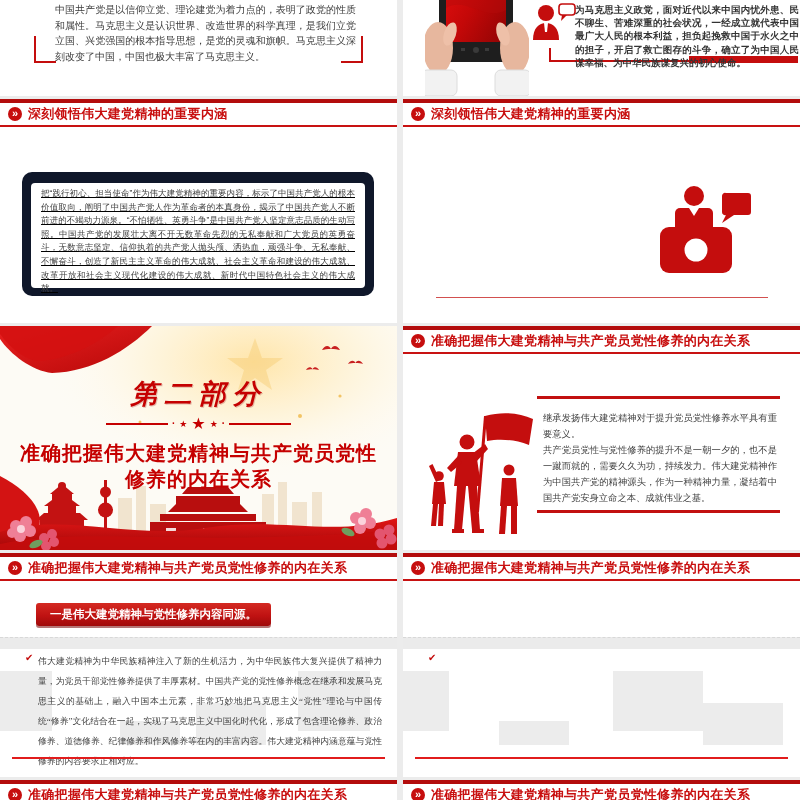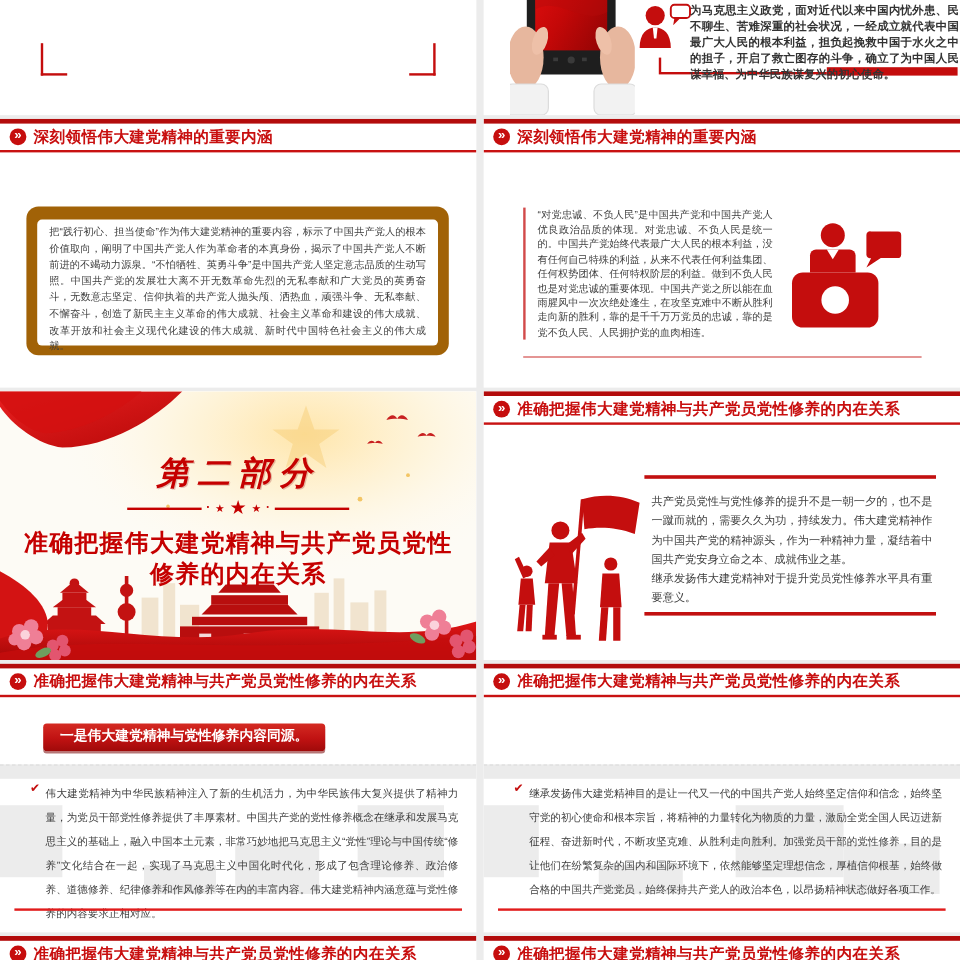--- a/index.html
+++ b/index.html
@@ -27,22 +27,22 @@
   .br{left:341px;top:164px;border-right:2.5px solid #c40d0d;border-bottom:2.5px solid #c40d0d;}
 
   
   .s2-text{position:absolute;left:172px;top:131px;width:224px;font-size:9.5px;line-height:13.2px;
            color:#333;font-weight:700;text-align:justify;}
   .s2-vline{position:absolute;left:146px;top:176px;width:2px;height:12px;background:#c40d0d;}
   .s2-hline{position:absolute;left:146px;top:188px;width:140px;height:1.5px;background:#c40d0d;}
   .s2-bar{position:absolute;left:286px;top:184px;width:109px;height:7px;background:#c40d0d;}
 
   
-  .s3-card{position:absolute;left:22px;top:73px;width:352px;height:124px;background:#a16207;border-radius:10px;
-           padding:11px 9px 8px 9px;}
+  .s3-card{position:absolute;left:22px;top:73px;width:352px;height:124px;background:#0f172a;border-radius:10px;
+           padding:11px 9px 8px 9px;text-decoration:underline;}
   .s3-inner{width:100%;height:100%;background:#fff;border-radius:4px;padding:4px 10px;
             font-size:8.5px;line-height:13.6px;}
 
   
   .s4-text{position:absolute;left:33px;top:74px;width:208px;border-left:2px solid #d24a4a;padding-left:10px;
            font-size:8.5px;line-height:12.2px;}
   .s4-bline{position:absolute;left:33px;top:198px;width:332px;height:1px;background:#d2504f;}
   .s4-icon{position:absolute;left:253px;top:86px;}
 
   
@@ -52,40 +52,41 @@
   .s6-figs{position:absolute;left:24px;top:86px;}
 
   
   .banner{position:absolute;left:36px;top:50px;height:23px;border-radius:3px;color:#fff;font-weight:bold;
           font-size:11.5px;line-height:23px;padding:0 14px;white-space:nowrap;
           background:linear-gradient(180deg,#d42a22 0%,#c01212 55%,#9f0a0a 100%);
           box-shadow:0 2px 0 rgba(120,6,6,.55);}
   .wm{position:absolute;background:#e2e2e2;opacity:.65;}
   .wm-band{position:absolute;left:0;top:84px;width:100%;height:12px;background:#e7e7e7;border-top:1px dashed #cfcfcf;opacity:.8;}
   .check{position:absolute;left:25px;top:99px;color:#c40d0d;font-size:10px;font-weight:bold;}
-  .r4-body{position:absolute;left:38px;top:98px;width:344px;font-size:8.8px;line-height:20px;text-align:justify;color:#3e3e3e;}
+  .r4-body{position:absolute;left:38px;top:98px;width:344px;font-size:8.8px;line-height:20px;text-align:justify;color:#3e3e3e;font-family:Liberation Serif, serif;}
   .r4-line{position:absolute;left:12px;top:204px;width:373px;height:2px;background:#e11c1c;}
 
   
   .dv-part{position:absolute;left:0;top:50px;width:100%;text-align:center;color:#c50000;font-size:27px;
            font-weight:bold;letter-spacing:7px;text-shadow:1px 1px 0 rgba(150,20,20,.25);font-style:italic;}
   .dv-stars{position:absolute;left:0;top:90px;width:100%;display:flex;align-items:center;justify-content:center;gap:4px;color:#c50000;}
   .dv-line{width:62px;height:1.5px;background:#c50000;}
   .dv-dot{font-size:10px;font-weight:bold;line-height:10px;}
   .st-s{font-size:9px;line-height:12px;} .st-b{font-size:16px;line-height:16px;}
   .dv-title{position:absolute;left:10px;top:114px;width:377px;text-align:center;color:#c50000;font-size:20px;
             font-weight:bold;line-height:26px;letter-spacing:1px;}
   .dv-art{position:absolute;left:0;top:0;}
 </style>
 </head>
 <body>
 
 <div class="canvas">
 
   <div class="slide col-l r1">
+    <div class="s1-text">中国共产党是以信仰立党、理论建党为着力点的，表明了政党的性质和属性。马克思主义是认识世界、改造世界的科学真理，是我们立党立国、兴党强国的根本指导思想，是党的灵魂和旗帜。马克思主义深刻改变了中国，中国也极大丰富了马克思主义。</div>
     <div class="bracket bl"></div>
     <div class="bracket br"></div>
   </div>
 
   <div class="slide col-r r1">
     <svg class="dv-art" style="left:22px;top:58px" width="104" height="166" viewBox="0 0 104 166">
       <defs>
         <linearGradient id="scr" x1="0" y1="0" x2="1" y2="1">
           <stop offset="0" stop-color="#ef1212"></stop>
             <stop offset=".55" stop-color="#c40808"></stop>
@@ -130,21 +131,20 @@
     </div>
   </div>
 
   <div class="slide col-r r2">
     <div class="tb"></div>
     <div class="hdr">
       <span class="chev">»</span>
       <span class="htitle">深刻领悟伟大建党精神的重要内涵</span>
     </div>
     <div class="hrule"></div>
-    <div class="s4-text body-text">“对党忠诚、不负人民”是中国共产党和中国共产党人优良政治品质的体现。对党忠诚、不负人民是统一的。中国共产党始终代表最广大人民的根本利益，没有任何自己特殊的利益，从来不代表任何利益集团、任何权势团体、任何特权阶层的利益。做到不负人民也是对党忠诚的重要体现。中国共产党之所以能在血雨腥风中一次次绝处逢生，在攻坚克难中不断从胜利走向新的胜利，靠的是千千万万党员的忠诚，靠的是党不负人民、人民拥护党的血肉相连。</div>
     <div class="s4-bline"></div>
     <svg class="s4-icon" width="100" height="102" viewBox="0 0 100 102">
       <circle cx="38" cy="11" r="10" fill="#c40d0d"></circle>
       <path d="M24,23 h28 a5,5 0 0 1 5,5 v14 h-38 v-14 a5,5 0 0 1 5,-5 z" fill="#c40d0d"></path>
       <polygon points="33,23 43,23 38,31" fill="#fff"></polygon>
       <rect x="4" y="42" width="72" height="46" rx="9" fill="#c40d0d"></rect>
       <circle cx="40" cy="65" r="11.5" fill="#fff"></circle>
       <path d="M66,8 h26 a3,3 0 0 1 3,3 v16 a3,3 0 0 1 -3,3 h-14 l-12,8 4,-8 a3,3 0 0 1 -4,-3 v-16 a3,3 0 0 1 4,-3 z" fill="#c40d0d"></path>
     </svg>
   </div>
@@ -288,22 +288,22 @@
         <polygon points="6,92 11,92 9,114 4,114"></polygon>
         <polygon points="12,92 17,92 16,114 11,114"></polygon>
         <circle cx="82" cy="58" r="5.5"></circle>
         <polygon points="75,66 89,66 91,94 73,94"></polygon>
         <polygon points="74,94 80,94 78,122 72,122"></polygon>
         <polygon points="84,94 90,94 90,122 84,122"></polygon>
       </g>
     </svg>
     <div class="s6-topline"></div>
     <div class="s6-text body-text">
+      <div>继承发扬伟大建党精神对于提升党员党性修养水平具有重要意义。</div>
       <div>共产党员党性与党性修养的提升不是一朝一夕的，也不是一蹴而就的，需要久久为功，持续发力。伟大建党精神作为中国共产党的精神源头，作为一种精神力量，凝结着中国共产党安身立命之本、成就伟业之基。</div>
-      <div>继承发扬伟大建党精神对于提升党员党性修养水平具有重要意义。</div>
     </div>
     <div class="s6-botline"></div>
   </div>
 
   <div class="slide col-l r4">
     <div class="tb"></div>
     <div class="hdr">
       <span class="chev">»</span>
       <span class="htitle">准确把握伟大建党精神与共产党员党性修养的内在关系</span>
     </div>
@@ -325,21 +325,20 @@
       <span class="chev">»</span>
       <span class="htitle">准确把握伟大建党精神与共产党员党性修养的内在关系</span>
     </div>
     <div class="hrule"></div>
     <div class="wm-band"></div>
     <div class="wm" style="left:0;top:118px;width:46px;height:60px"></div>
     <div class="wm" style="left:210px;top:118px;width:90px;height:60px"></div>
     <div class="wm" style="left:300px;top:150px;width:80px;height:42px"></div>
     <div class="wm" style="left:96px;top:168px;width:70px;height:24px"></div>
     <span class="check">✔</span>
-    <div class="r4-body">继承发扬伟大建党精神目的是让一代又一代的中国共产党人始终坚定信仰和信念，始终坚守党的初心使命和根本宗旨，将精神的力量转化为物质的力量，激励全党全国人民迈进新征程、奋进新时代，不断攻坚克难、从胜利走向胜利。加强党员干部的党性修养，目的是让他们在纷繁复杂的国内和国际环境下，依然能够坚定理想信念，厚植信仰根基，始终做合格的中国共产党党员，始终保持共产党人的政治本色，以昂扬精神状态做好各项工作。</div>
     <div class="r4-line"></div>
   </div>
 
   <div class="slide col-l r5">
     <div class="tb"></div>
     <div class="hdr">
       <span class="chev">»</span>
       <span class="htitle">准确把握伟大建党精神与共产党员党性修养的内在关系</span>
     </div>
 

